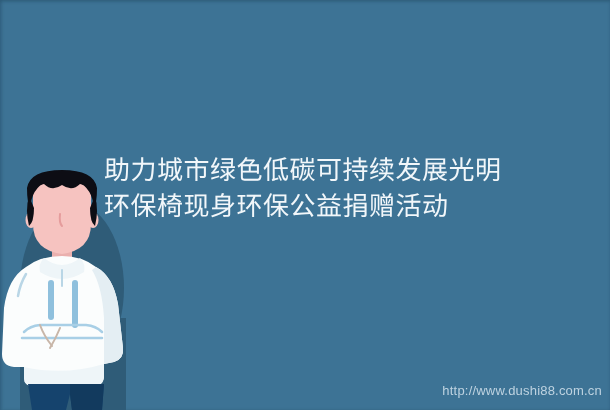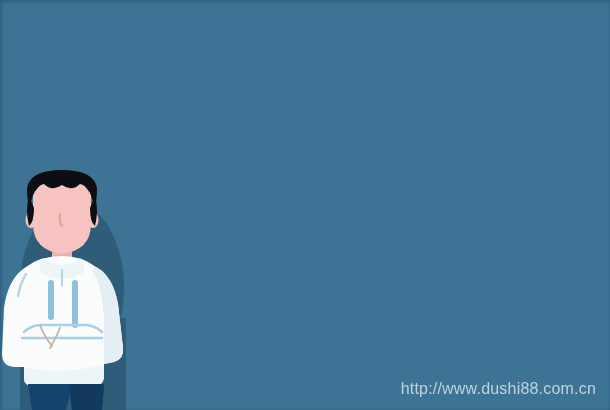--- a/index.html
+++ b/index.html
@@ -41,24 +41,24 @@
     font-size: 26px;
     line-height: 36px;
     letter-spacing: 0.5px;
     white-space: nowrap;
     font-weight: 400;
   }
 
   
   #watermark {
     position: absolute;
-    right: 14px;
+    right: 8px;
     bottom: 12px;
     color: #c9dbe7;
-    font-size: 16px;
+    font-size: 13px;
     letter-spacing: 0.2px;
     opacity: 0.92;
     white-space: nowrap;
     margin-left: 20px;
   }
 
   
   #person {
     position: absolute;
     left: 0px;
@@ -141,16 +141,20 @@
       <path d="M60 160 Q56 170 50 180" stroke="#c8b6a8" stroke-width="2" fill="none" stroke-linecap="round"></path>
 
       <path d="M24 199 L24 210 Q24 218 34 219 L92 219 Q104 218 104 208 L104 196
                Q64 208 24 199 Z" fill="#eef5f8"></path>
 
       <path d="M28 216 L104 216 L102 242 L72 242 L70 226 L66 242 L32 242 Z" fill="#15436d"></path>
       <path d="M70 226 L72 242 L102 242 L104 216 L70 216 Z" fill="#123a5e"></path>
     </svg>
   </div>
 
+  <div id="headline">
+    <div class="headline-line">助力城市绿色低碳可持续发展光明</div>
+    <div class="headline-line">环保椅现身环保公益捐赠活动</div>
+  </div>
 
   <div id="watermark">http://www.dushi88.com.cn</div>
 
 </div>
 
 </body></html>

